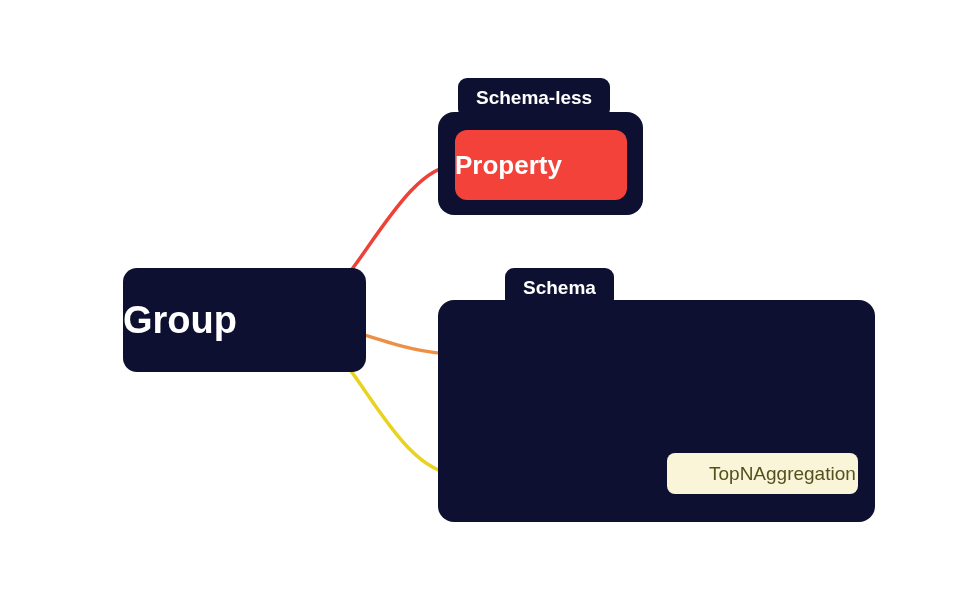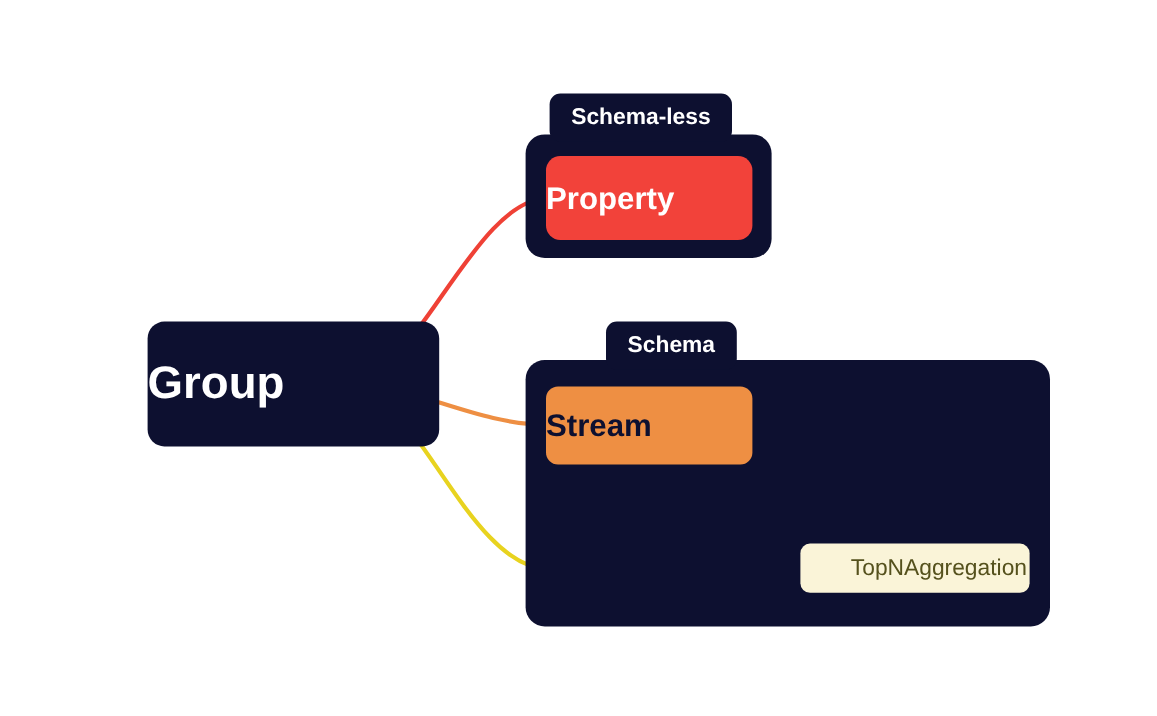--- a/index.html
+++ b/index.html
@@ -147,20 +147,17 @@
   </div>
   <div class="panel panel-property"></div>
   <div class="node node-property">
     <span>Property</span>
   </div>
 
   <div class="tab tab-schema">
     <span>Schema</span>
   </div>
   <div class="panel panel-schema"></div>
-  <div class="node node-stream">
-    <span>Stream</span>
-  </div>
   <div class="node node-topn">
     <span>TopNAggregation</span>
   </div>
 
 </div>
 
 </body></html>

